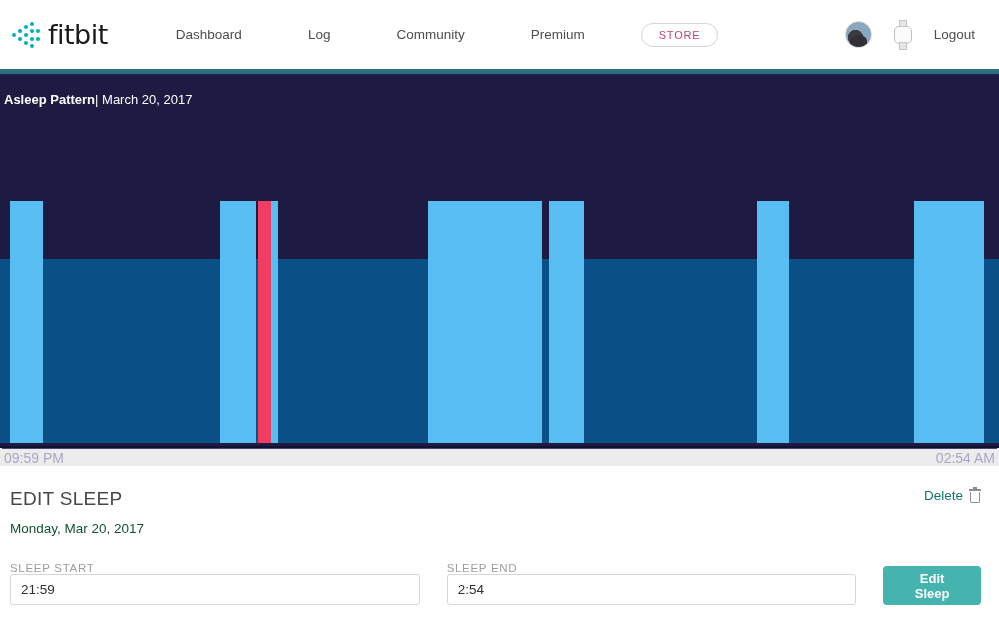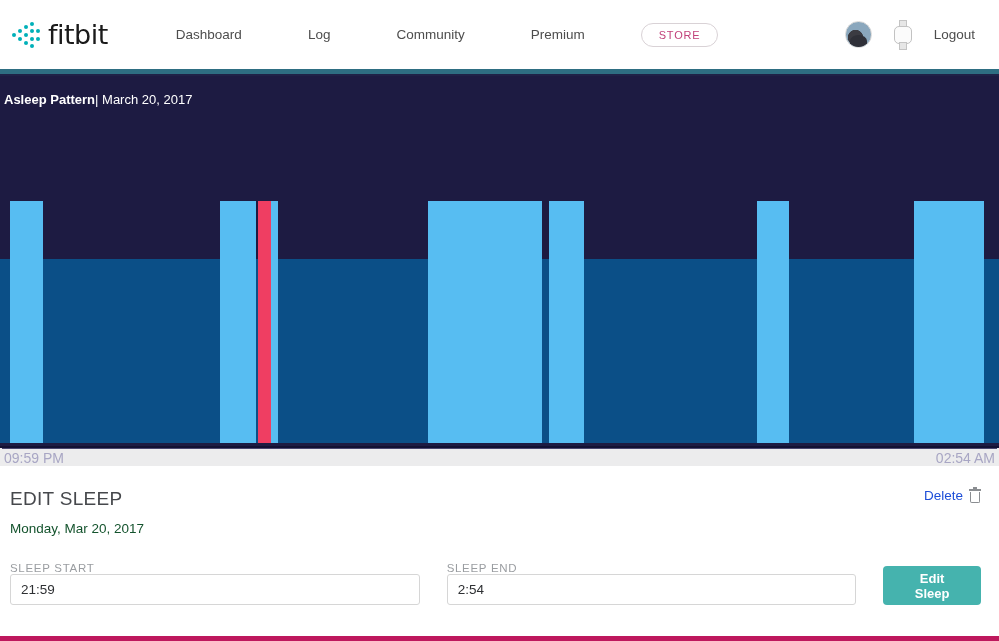--- a/index.html
+++ b/index.html
@@ -111,28 +111,28 @@
   .legend .item { display: flex; align-items: center; gap: 5px; }
   .legend .sw { width: 9px; height: 9px; display: inline-block; }
 
   .panel-bottom-line { position: absolute; left:0; right:0; bottom:0; height:2px; background:#111033; }
 
   
   .gap { height: 18px; background: #ececed; }
   .card {
     background: #ffffff; height: 176px;
     padding: 22px 18px 0 10px; position: relative;
-    border-bottom: 6px solid #be185d;
+    border-bottom: 1px solid #be185d;
   }
   .card-head { display: flex; align-items: flex-start; }
   .card-title { font-size: 19px; color: #46484c; font-weight: 400; letter-spacing: 0.3px; }
   .card-sub { font-size: 13.5px; color: #14532d; margin-top: 11px; }
   .delete {
     margin-left: auto; display: flex; align-items: center; gap: 6px;
-    font-size: 13.5px; color: #1d4ed8; cursor: pointer;
+    font-size: 13.5px; color: #0f766e; cursor: pointer;
   }
   .trash { width: 12px; height: 14px; position: relative; }
   .trash .lid {
     position: absolute; top: 0; left: 0; width: 12px; height: 2px;
     background: #8a8d91;
   }
   .trash .lid::before {
     content: ""; position: absolute; left: 4px; top: -2px;
     width: 4px; height: 2px; background: #8a8d91;
   }

